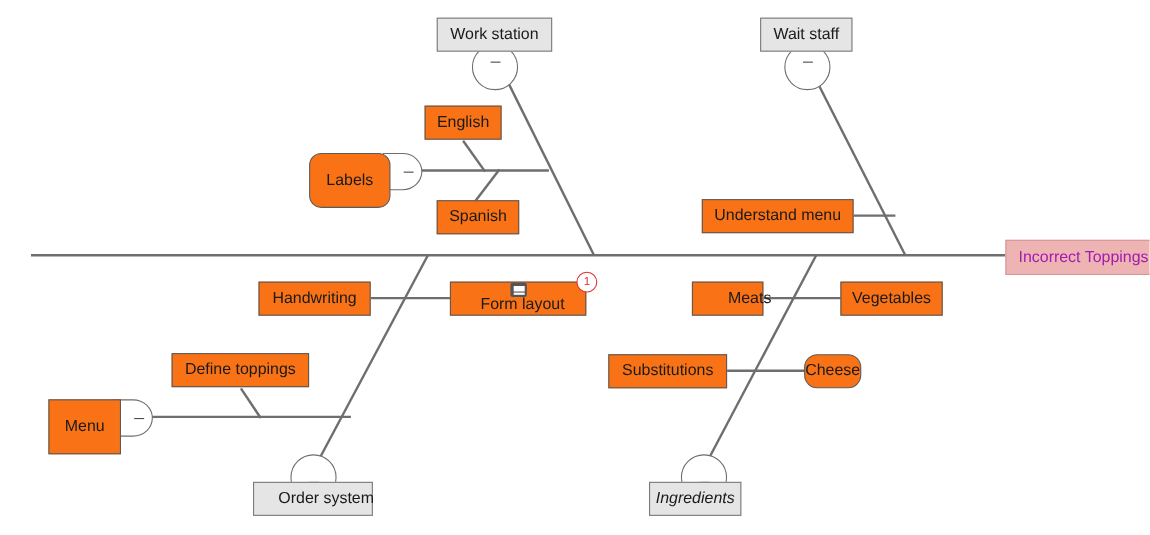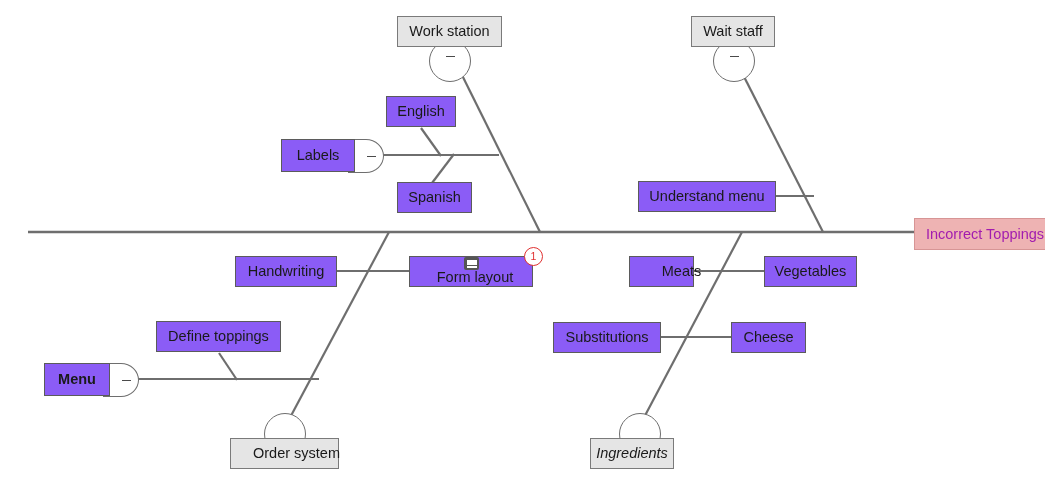--- a/index.html
+++ b/index.html
@@ -22,21 +22,21 @@
     position: absolute;
     left: 0;
     top: 0;
     width: 1045px;
     height: 486px;
   }
   .node {
     position: absolute;
     box-sizing: border-box;
     border: 1px solid #5b5b5b;
-    background: #8b5cf6;
+    background: #f97316;
     color: #1a1a1a;
     font-size: 14.5px;
     line-height: 1;
     display: flex;
     align-items: center;
     justify-content: center;
     white-space: nowrap;
     z-index: 4;
   }
   .node.cat {
@@ -193,21 +193,21 @@
     <span class="minus"></span>
   </div>
 
   <div class="node cat" style="left:562px; top:438px; width:84px; height:31px;font-style:italic;">
     <span class="node-label">Ingredients</span>
   </div>
   <div class="handle above" style="left:591px; top:413px;">
     <span class="minus"></span>
   </div>
 
-  <div class="node" style="left:253px; top:139px; width:74px; height:33px;">
+  <div class="node" style="left:253px; top:139px; width:74px; height:50px;border-radius:11px;">
     <span class="node-label">Labels</span>
   </div>
   <div class="side-handle" style="left:320px; top:139px;">
     <span class="minus"></span>
   </div>
 
   <div class="node" style="left:358px; top:96px; width:70px; height:31px;">
     <span class="node-label">English</span>
   </div>
 
@@ -228,40 +228,40 @@
     <span class="node-label">Form layout</span>
   </div>
   <div class="badge" style="left:496px; top:247px;">
     <span>1</span>
   </div>
 
   <div class="node" style="left:128px; top:321px; width:125px; height:31px;">
     <span class="node-label">Define toppings</span>
   </div>
 
-  <div class="node" style="left:16px; top:363px; width:66px; height:33px;font-weight:bold;">
+  <div class="node" style="left:16px; top:363px; width:66px; height:50px;">
     <span class="node-label">Menu</span>
   </div>
   <div class="side-handle" style="left:75px; top:363px;">
     <span class="minus"></span>
   </div>
 
   <div class="node" style="left:601px; top:256px; width:65px; height:31px;padding-left:40px;">
     <span class="node-label">Meats</span>
   </div>
 
   <div class="node" style="left:525px; top:322px; width:108px; height:31px;">
     <span class="node-label">Substitutions</span>
   </div>
 
   <div class="node" style="left:736px; top:256px; width:93px; height:31px;">
     <span class="node-label">Vegetables</span>
   </div>
 
-  <div class="node" style="left:703px; top:322px; width:75px; height:31px;">
+  <div class="node" style="left:703px; top:322px; width:52px; height:31px;border-radius:12px;">
     <span class="node-label">Cheese</span>
   </div>
 
   <div class="node effect" style="left:886px; top:218px; width:142px; height:32px;">
     <span class="node-label">Incorrect Toppings</span>
   </div>
 
 </div>
 
 </body></html>

